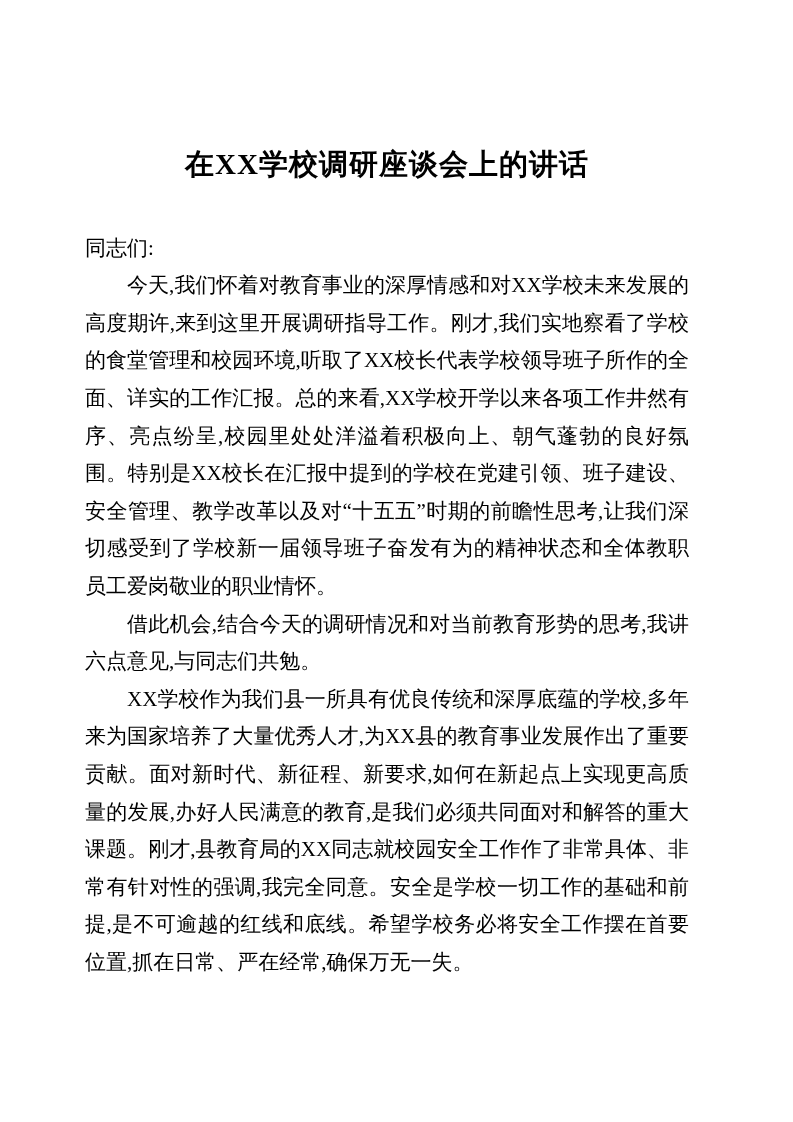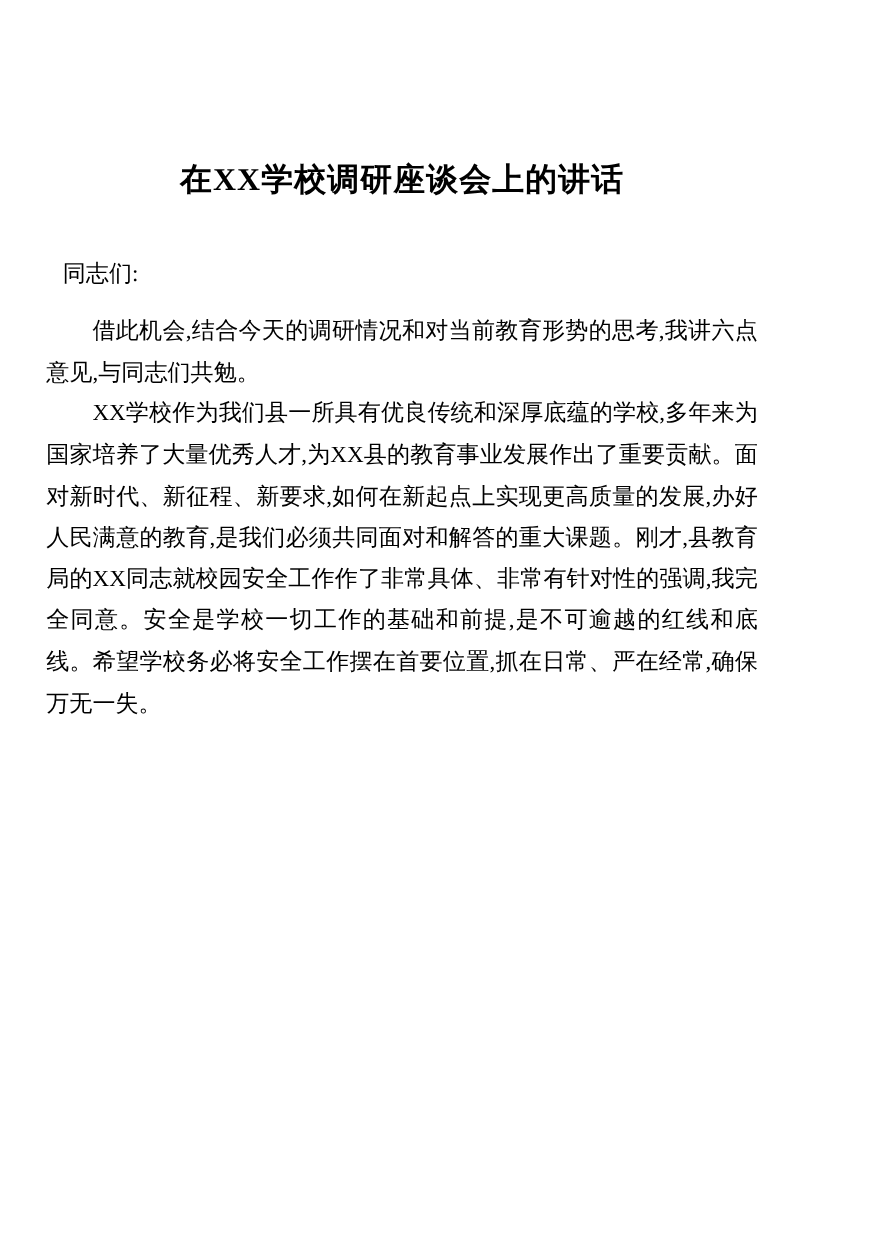--- a/index.html
+++ b/index.html
@@ -7,55 +7,56 @@
     padding: 0;
     background: #ffffff;
   }
   .page {
     position: relative;
     width: 793px;
     height: 1122px;
     margin: 0 auto;
     background: #ffffff;
     box-sizing: border-box;
-    padding: 146px 104px 0 42px;
+    padding: 146px 104px 0 85px;
     font-family: "Liberation Serif", "DejaVu Serif", serif;
     color: #000000;
     overflow: hidden;
   }
   .doc-title {
     font-size: 29px;
     font-weight: bold;
     text-align: center;
     margin: 0 0 46px 0;
     letter-spacing: 1px;
     line-height: 1.3;
   }
   .doc-body {
     font-size: 21px;
     line-height: 37.6px;
     text-align: justify;
     text-justify: inter-character;
   }
   .salutation {
-    margin: 15px;
+    margin: 0;
     text-indent: 0;
   }
   .para {
     margin: 0;
     text-indent: 2em;
   }
 </style>
 </head>
 <body>
 
 <div class="page">
   <h1 class="doc-title">在XX学校调研座谈会上的讲话</h1>
 
   <div class="doc-body">
     <p class="salutation">同志们:</p>
 
+    <p class="para">今天,我们怀着对教育事业的深厚情感和对XX学校未来发展的高度期许,来到这里开展调研指导工作。刚才,我们实地察看了学校的食堂管理和校园环境,听取了XX校长代表学校领导班子所作的全面、详实的工作汇报。总的来看,XX学校开学以来各项工作井然有序、亮点纷呈,校园里处处洋溢着积极向上、朝气蓬勃的良好氛围。特别是XX校长在汇报中提到的学校在党建引领、班子建设、安全管理、教学改革以及对“十五五”时期的前瞻性思考,让我们深切感受到了学校新一届领导班子奋发有为的精神状态和全体教职员工爱岗敬业的职业情怀。</p>
 
     <p class="para">借此机会,结合今天的调研情况和对当前教育形势的思考,我讲六点意见,与同志们共勉。</p>
 
     <p class="para">XX学校作为我们县一所具有优良传统和深厚底蕴的学校,多年来为国家培养了大量优秀人才,为XX县的教育事业发展作出了重要贡献。面对新时代、新征程、新要求,如何在新起点上实现更高质量的发展,办好人民满意的教育,是我们必须共同面对和解答的重大课题。刚才,县教育局的XX同志就校园安全工作作了非常具体、非常有针对性的强调,我完全同意。安全是学校一切工作的基础和前提,是不可逾越的红线和底线。希望学校务必将安全工作摆在首要位置,抓在日常、严在经常,确保万无一失。</p>
   </div>
 </div>
 
 </body></html>

